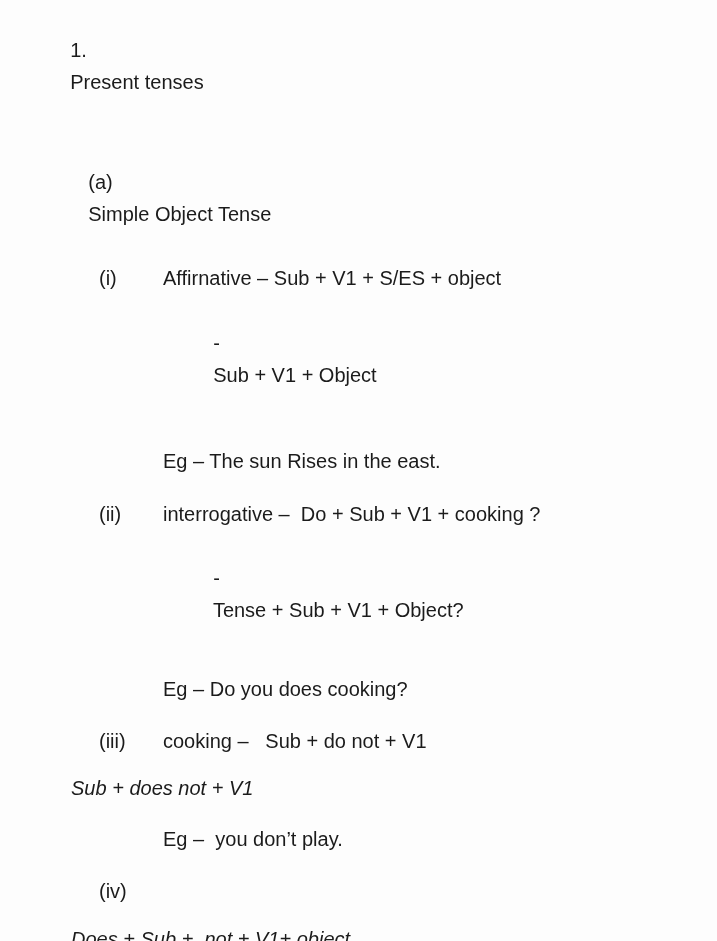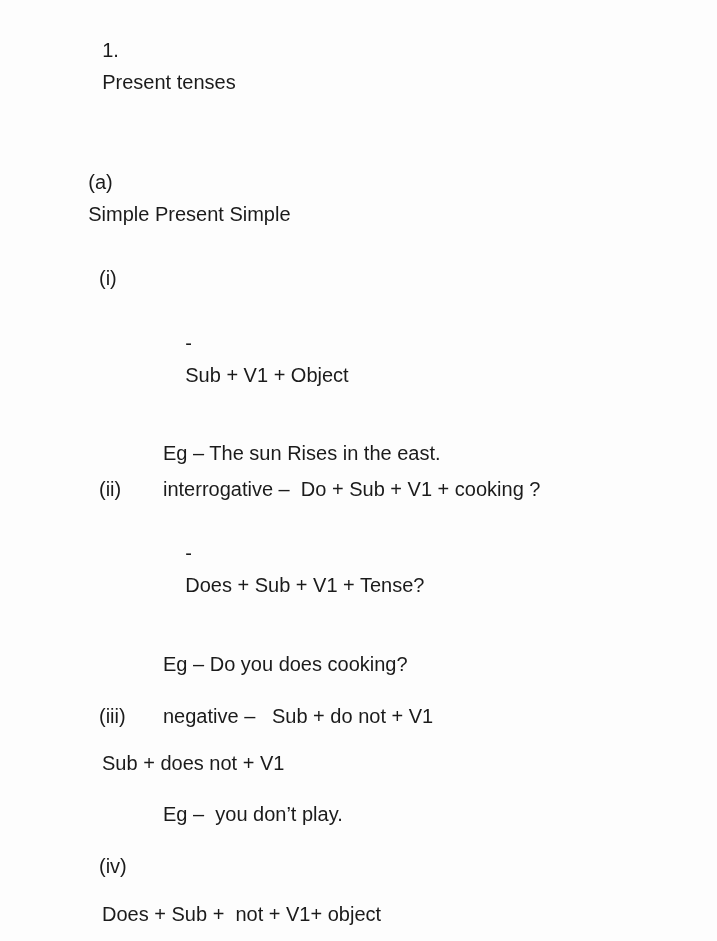--- a/index.html
+++ b/index.html
@@ -11,79 +11,80 @@
     color: #1b1b1b;
     font-family: "Liberation Sans", sans-serif;
     font-size: 20px;
     overflow: hidden;
   }
   .page { width: 717px; height: 941px; }
   .line { line-height: 32px; white-space: pre; }
   .line span { white-space: pre; }
 
   
-  .l-section { padding-left: 48px; margin-left: 32px; }
+  .l-section { padding-left: 48px; }
   .l-section .num { display: inline-block; width: 30px; }
   .l-subsection { padding-left: 66px; }
   .l-subsection .sub-label { display: inline-block; width: 34px; }
   .l-rule { padding-left: 99px; display: flex; }
   .l-rule .marker { width: 64px; flex: 0 0 64px; }
-  .l-alt { padding-left: 163px; }
+  .l-alt { padding-left: 163px; margin-left: 28px; }
   .l-alt .dash { display: inline-block; width: 35px; }
-  .l-sub { padding-left: 102px; }
+  .l-sub { padding-left: 71px; font-style: italic; }
   .l-eg { padding-left: 163px; }
 
   
   .mt2  { margin-top: 2px; }
   .mt4  { margin-top: 4px; }
   .mt1  { margin-top: 1px; }
-  .mt14 { margin-top: 14px; }
+  .mt14 { margin-top: 22px; }
   .mt15 { margin-top: 15px; }
   .mt16 { margin-top: 16px; }
   .mt19 { margin-top: 19px; }
   .mt20 { margin-top: 20px; }
-  .mt21 { margin-top: 4px; }
+  .mt21 { margin-top: 21px; }
 </style>
 </head>
 <body>
 
 <div class="page">
 
   <div class="line l-section mt2">
     <span class="num">1.</span>
     <span>Present tenses</span>
   </div>
 
   <div class="line l-subsection mt4">
     <span class="sub-label">(a)</span>
-    <span>Simple Present Simple</span>
+    <span>Simple Object Tense</span>
   </div>
 
   <div class="line l-rule">
     <span class="marker">(i)</span>
+    <span>Affirnative – Sub + V1 + S/ES + object</span>
   </div>
   <div class="line l-alt mt1">
     <span class="dash">-</span>
     <span>Sub + V1 + Object</span>
   </div>
   <div class="line l-eg mt14">Eg – The sun Rises in the east.</div>
 
   <div class="line l-rule mt21">
     <span class="marker">(ii)</span>
     <span>interrogative –  Do + Sub + V1 + cooking ?</span>
   </div>
   <div class="line l-alt">
     <span class="dash">-</span>
-    <span>Does + Sub + V1 + Tense?</span>
+    <span>Tense + Sub + V1 + Object?</span>
   </div>
   <div class="line l-eg mt15">Eg – Do you does cooking?</div>
 
   <div class="line l-rule mt20">
     <span class="marker">(iii)</span>
-    <span>negative –   Sub + do not + V1</span>
+    <span>cooking –   Sub + do not + V1</span>
   </div>
   <div class="line l-sub mt15">Sub + does not + V1</div>
   <div class="line l-eg mt19">Eg –  you don’t play.</div>
 
   <div class="line l-rule mt20">
     <span class="marker">(iv)</span>
   </div>
   <div class="line l-sub mt16">Does + Sub +  not + V1+ object</div>
 
 </div>

